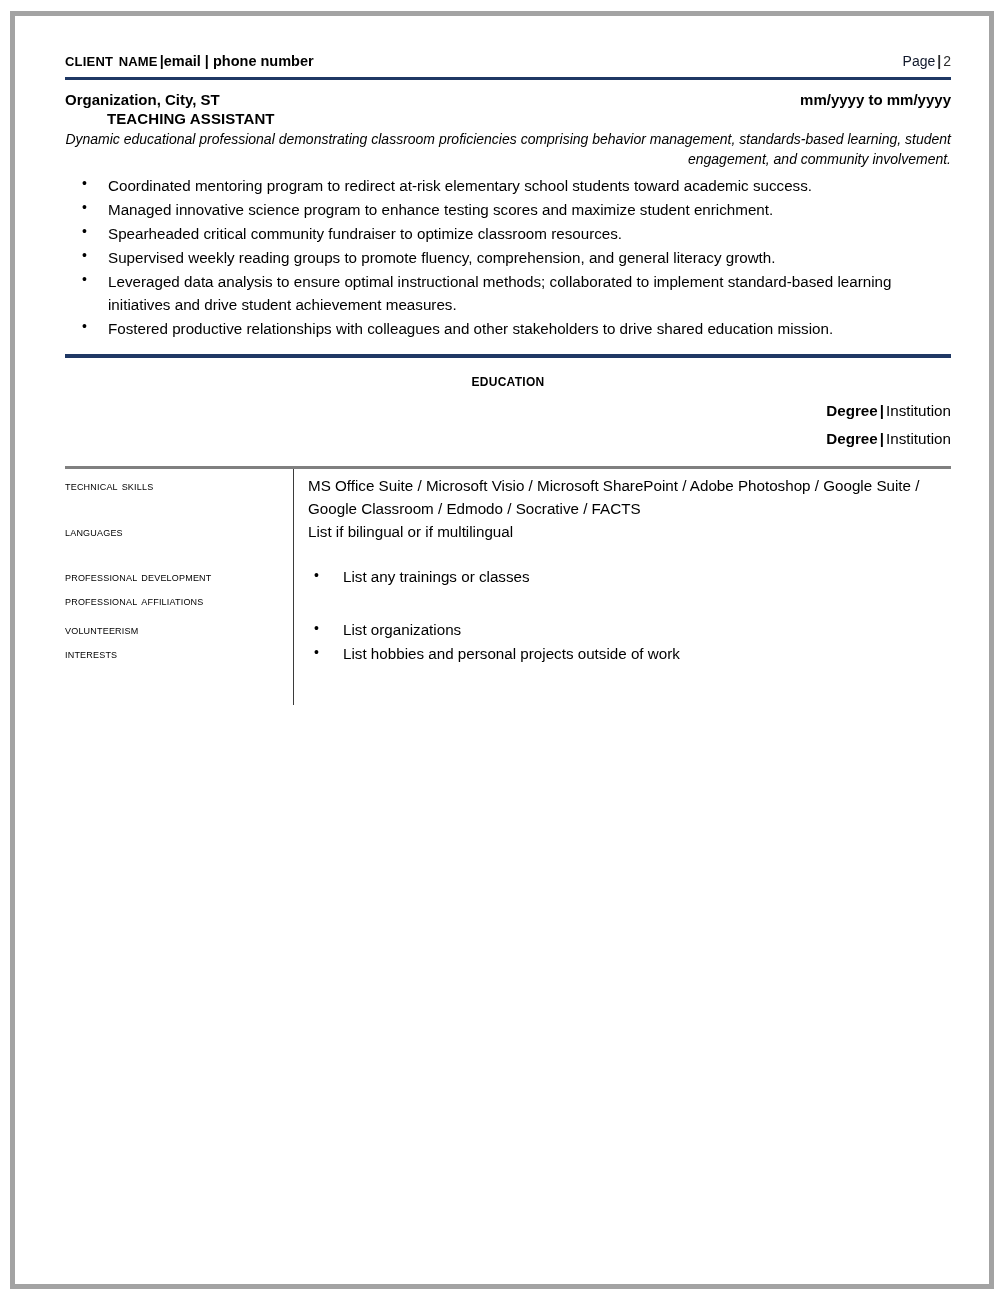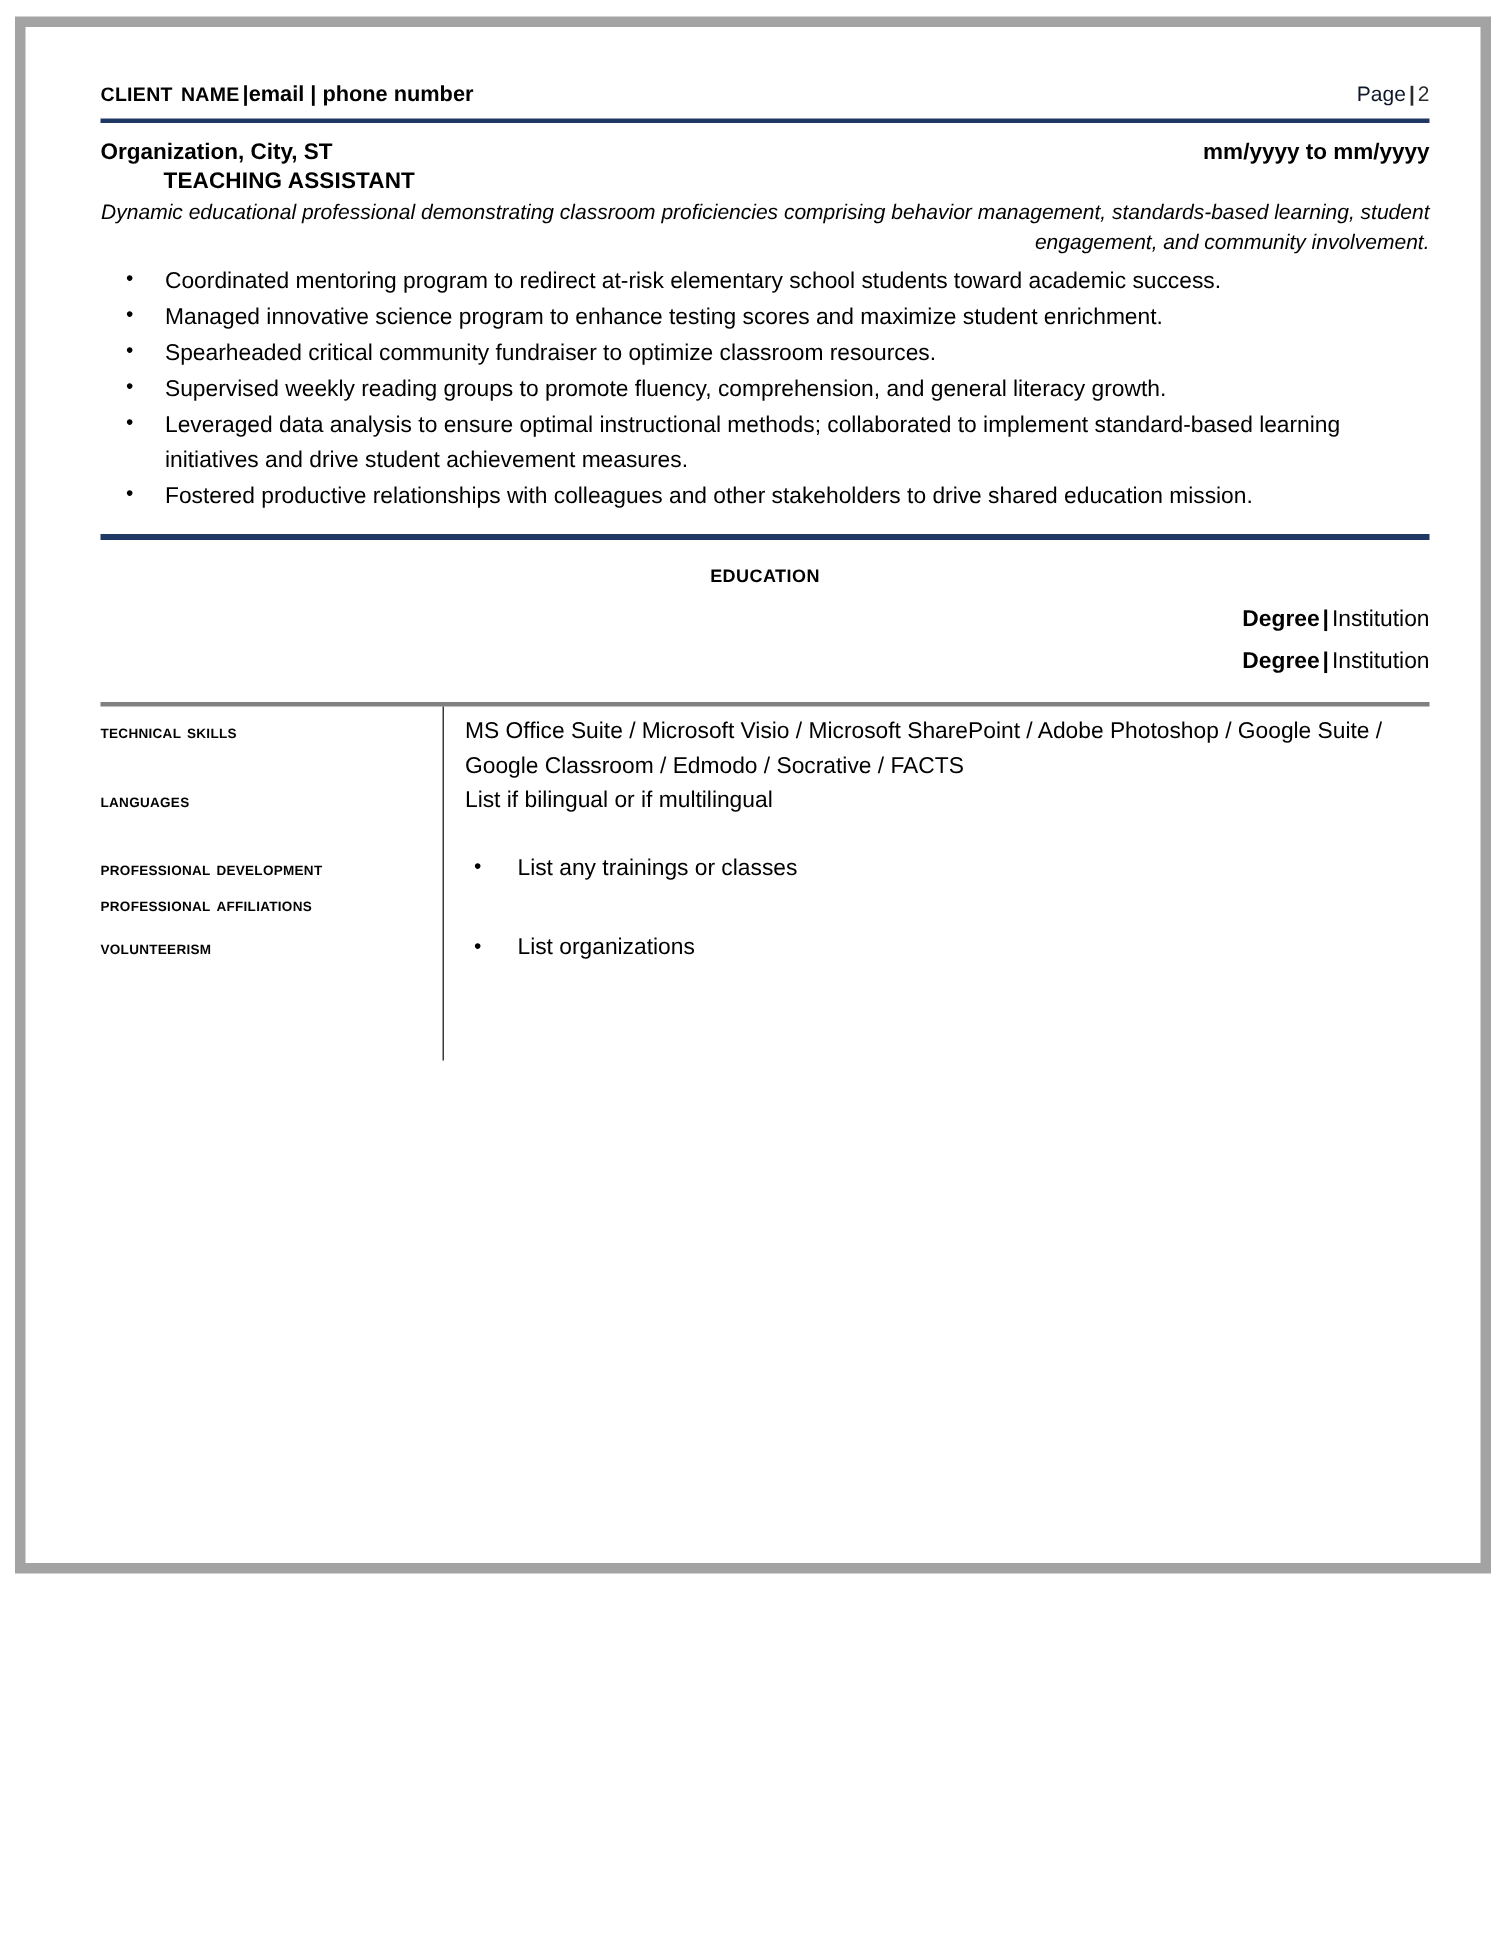--- a/index.html
+++ b/index.html
@@ -14,22 +14,22 @@
     color: #000000;
     position: relative;
     overflow: hidden;
   }
 
   .page {
     position: absolute;
     left: 10px;
     top: 11px;
     width: 984px;
-    height: 1038px;
-    border: 7px solid #a3a3a3;
+    height: 1278px;
+    border: 5px solid #a3a3a3;
     box-sizing: border-box;
     background: #ffffff;
   }
 
   .content {
     position: absolute;
     left: 50px;
     top: 33px;
     width: 886px;
   }
@@ -154,21 +154,21 @@
   }
   .skills-row {
     display: flex;
     align-items: flex-start;
   }
   .sk-label {
     width: 228px;
     box-sizing: border-box;
     padding-right: 14px;
     font-size: 13.2px;
-    font-weight: bold;
+    font-weight: normal;
     font-variant: small-caps;
     text-transform: lowercase;
     letter-spacing: .2px;
     line-height: 1.65;
   }
   .sk-value {
     flex: 1;
     padding-left: 15px;
     font-size: 15.2px;
     line-height: 1.5;
@@ -277,16 +277,24 @@
 
       <div class="skills-row">
         <div class="sk-label">Volunteerism</div>
         <div class="sk-value">
           <ul class="sk-bullets">
             <li>List organizations</li>
           </ul>
         </div>
       </div>
 
+      <div class="skills-row">
+        <div class="sk-label">Interests</div>
+        <div class="sk-value">
+          <ul class="sk-bullets">
+            <li>List hobbies and personal projects outside of work</li>
+          </ul>
+        </div>
+      </div>
     </div>
 
   </div>
 </div>
 
 </body></html>

